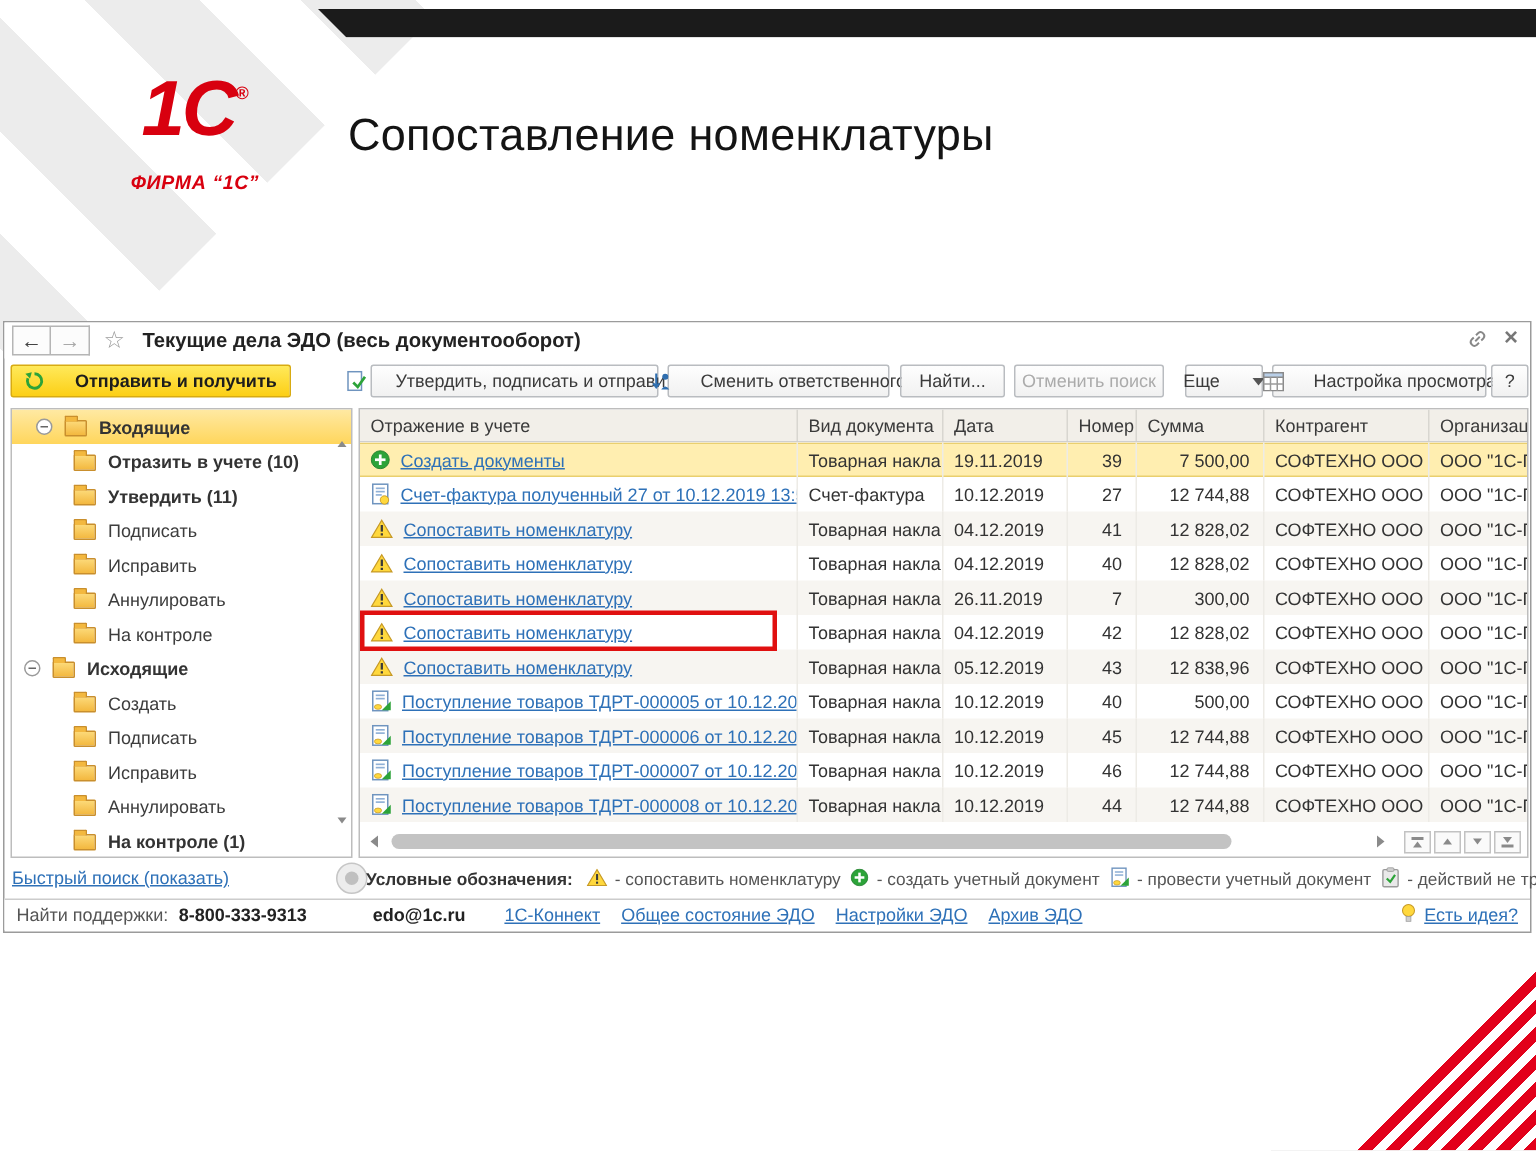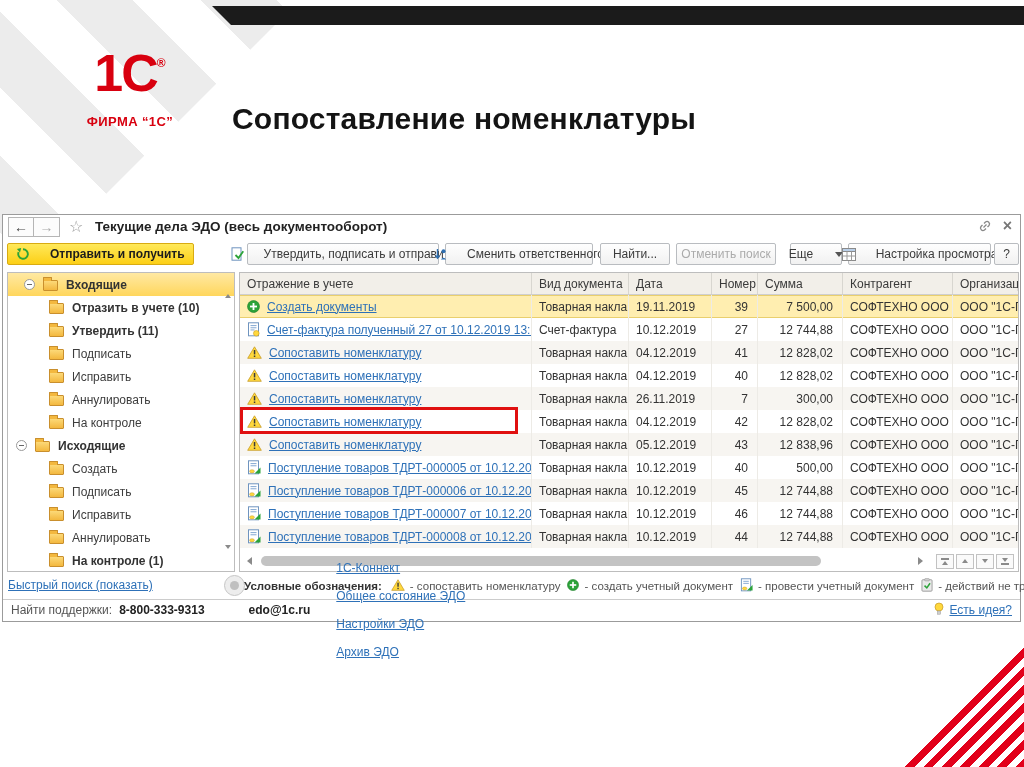--- a/index.html
+++ b/index.html
@@ -10,26 +10,26 @@
   
   .corner-stripes-gray { position:absolute; left:0; top:0; width:300px; height:300px;
       background:repeating-linear-gradient(45deg,#fff 0 48px,#ececec 48px 102px);
       clip-path:polygon(0 0,100% 0,0 100%); }
   .top-black-bar { position:absolute; left:212px; right:0; top:6px; height:19px; background:#1b1b1b;
       clip-path:polygon(0 0,100% 0,100% 100%,19px 100%); }
   .corner-stripes-red { position:absolute; right:0; bottom:0; width:124px; height:124px;
       background:repeating-linear-gradient(135deg,#e2001a 0 7px,#fff 7px 13px);
       clip-path:polygon(100% 0,100% 100%,0 100%); }
 
-  .logo { position:absolute; left:72px; top:46px; width:116px; text-align:center; color:#d8000f; }
+  .logo { position:absolute; left:72px; top:46px; width:116px; text-align:center; color:#d8000f;font-style:italic; }
   .logo-mark { font-size:52px; font-weight:bold; line-height:1.05; letter-spacing:-2px; }
   .logo-reg { font-size:12px; vertical-align:24px; letter-spacing:0; }
   .logo-caption { font-size:13px; font-weight:bold; letter-spacing:.4px; margin-top:13px; }
 
-  .slide-heading { position:absolute; left:232px; top:74px; font-size:30px; font-weight:bold; color:#141414; letter-spacing:.2px;margin-top:28px; }
+  .slide-heading { position:absolute; left:232px; top:74px; font-size:30px; font-weight:normal; color:#141414; letter-spacing:.2px; }
 
   
   .app-window { position:absolute; left:2px; top:214px; width:1019px; height:408px; background:#fff; border:1px solid #9b9b9b; }
 
   
   .titlebar { position:absolute; left:0; top:0; right:0; height:24px; background:#fff; }
   .nav-group { position:absolute; left:5px; top:2px; display:flex; }
   .nav-btn { width:26px; height:20px; border:1px solid #b5b5b5; background:#fcfcfc; display:flex; align-items:center; justify-content:center; font-size:14px; color:#444; }
   .nav-btn + .nav-btn { border-left:none; color:#a9a9a9; }
   .star { position:absolute; left:66px; top:2px; font-size:16px; color:#9a9a9a; }
@@ -96,21 +96,21 @@
   .avatar-btn { position:absolute; left:221px; top:360px; width:21px; height:21px; border-radius:50%; background:#ededed; border:1px solid #c6c6c6; }
   .avatar-btn::before { content:""; position:absolute; left:5px; top:5px; width:9px; height:9px; border-radius:50%; background:#c0c0c0; }
   .legend { position:absolute; left:241px; top:363px; display:flex; align-items:center; gap:7px; font-size:11.5px; color:#555; white-space:nowrap; }
   .legend-label { color:#333; font-weight:bold; margin-right:2px; }
   .legend-item { display:flex; align-items:center; gap:5px; }
 
   .statusbar { position:absolute; left:0; right:0; top:384px; height:21px; border-top:1px solid #ccc; display:flex; align-items:center; font-size:12px; background:#fff; }
   .support-label { color:#555; margin-left:8px; }
   .support-phone { font-weight:bold; color:#222; margin-left:7px; }
   .support-email { font-weight:bold; color:#222; margin-left:44px; }
-  .status-links { display:flex; gap:14px; margin-left:26px;flex-direction:column; }
+  .status-links { display:flex; gap:14px; margin-left:26px; }
   .idea { margin-left:auto; display:flex; align-items:center; gap:5px; margin-right:8px; }
 </style>
 </head>
 <body>
 
 <div class="slide">
 
   <div class="corner-stripes-gray"></div>
   <div class="top-black-bar"></div>
   <div class="corner-stripes-red"></div>

